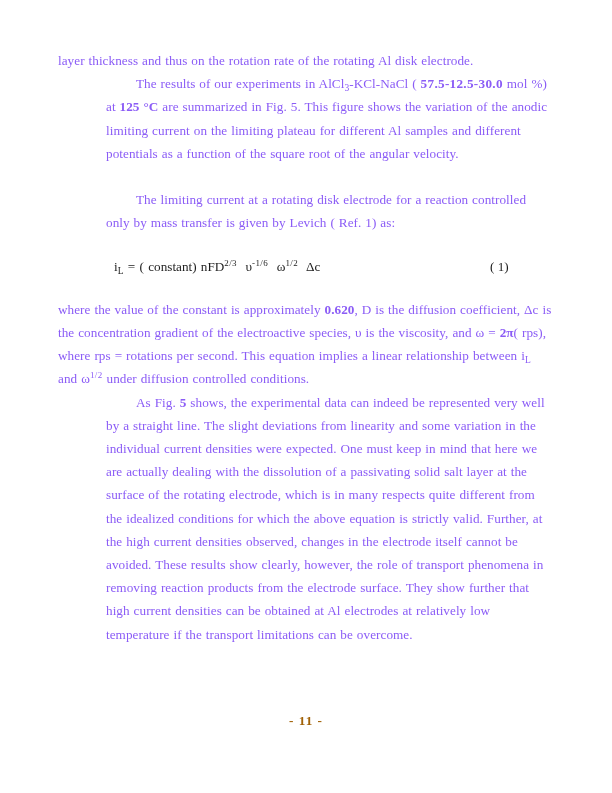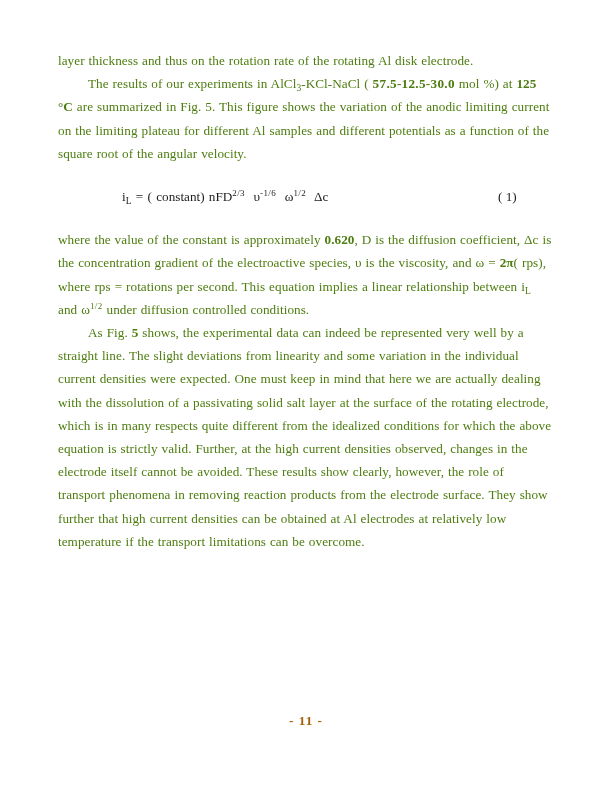--- a/index.html
+++ b/index.html
@@ -22,31 +22,32 @@
     top: 49px;
     width: 494px;
   }
   p.para {
     margin: 0;
     font-size: 13.2px;
     line-height: 23.2px;
     text-align: left;
     letter-spacing: 0.05px;
     word-spacing: 0.6px;
-    color: #4d7c0f;
+    color: #8b5cf6;
   }
   p.indent {
     text-indent: 30px;
+    margin-left: 48px;
   }
   p.gap {
     margin-top: 23.2px;
   }
   .eqline {
     position: relative;
-    margin: 8px;
+    margin: 0;
     margin-top: 20px;
     height: 23.2px;
     font-size: 13.2px;
     line-height: 23.2px;
   }
   .eq-body {
     position: absolute;
     left: 56px;
     top: 0;
     white-space: nowrap;
@@ -89,20 +90,23 @@
 <div class="page">
 
   <div class="body-text">
 
     <p class="para">
       <span>layer thickness and thus on the rotation rate of the rotating Al disk electrode.</span>
     </p>
 
     <p class="para indent"><span>The results of our experiments in AlCl</span><sub>3</sub><span>-KCl-NaCl ( </span><span class="b sp-s">57.5-12.5-30.0</span><span> mol %) at </span><span class="b">125 °C</span><span> are summarized in Fig. 5.  This figure shows the variation of the anodic limiting current on the limiting plateau for different Al samples and different potentials as a function of the square root of the angular velocity.</span></p>
 
+    <p class="para indent gap">
+      <span>The limiting current at a rotating disk electrode for a reaction controlled only by mass transfer is given by Levich ( Ref. 1) as:</span>
+    </p>
 
     <div class="eqline">
       <span class="eq-body"><span>i</span><sub>L</sub><span> = </span><span>( constant)  nFD</span><sup>2/3</sup>&nbsp; <span>υ</span><sup>-1/6</sup>&nbsp; <span>ω</span><sup>1/2</sup>&nbsp; <span>Δc</span></span>
       <span class="eq-num">( 1)</span>
     </div>
 
     <p class="para" style="margin-top:20px;"><span>where the value of the constant is approximately </span><span class="b">0.620</span><span>, D is the diffusion coefficient, Δc is the concentration gradient of the electroactive species, υ is the viscosity, and ω = </span><span class="b">2π</span><span>( rps), where rps = rotations per second.  This equation implies a linear relationship between i</span><sub>L</sub><span> and ω</span><sup>1/2</sup><span> under diffusion controlled conditions.</span></p>
 
     <p class="para indent"><span>As Fig. </span><span class="b">5</span><span> shows, the experimental data can indeed be represented very well by a straight line.  The slight deviations from linearity and some variation in the individual current densities were expected.  One must keep in mind that here we are actually dealing with the dissolution of a passivating solid salt layer at the surface of the rotating electrode, which is in many respects quite different from the idealized conditions for which the above equation is strictly valid.  Further, at the high current densities observed, changes in the electrode itself cannot be avoided.  These results show clearly, however, the role of transport phenomena in removing reaction products from the electrode surface.  They show further that high current densities can be obtained at Al electrodes at relatively low temperature if the transport limitations can be overcome.</span></p>
 

